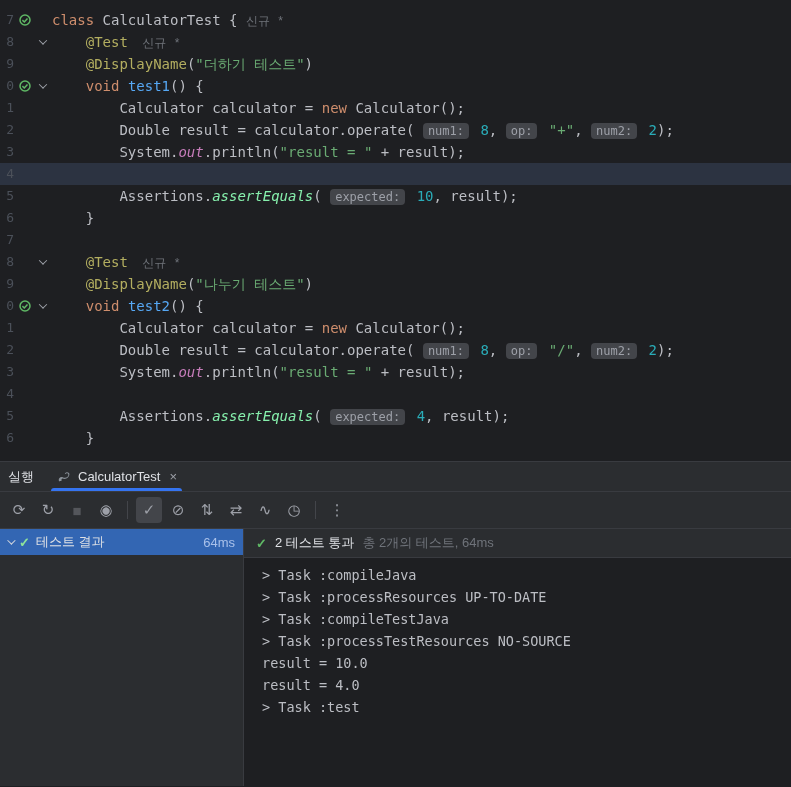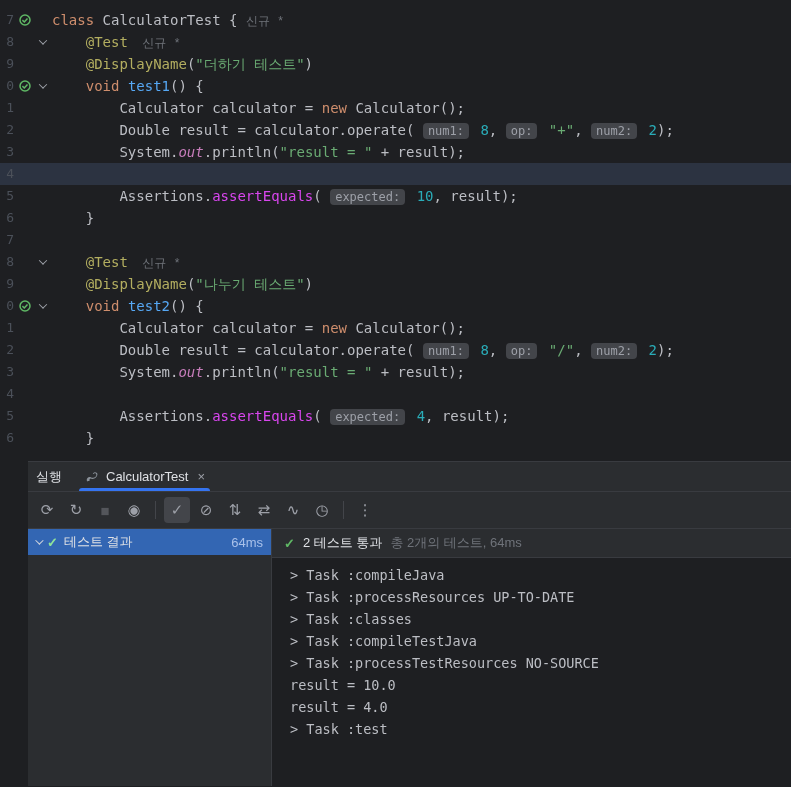--- a/index.html
+++ b/index.html
@@ -18,29 +18,29 @@
   .gut-fold { width:16px; display:flex; align-items:center; justify-content:center; }
   .chev { width:6px; height:6px; border-right:1.5px solid #9da0a8; border-bottom:1.5px solid #9da0a8;
           transform:rotate(45deg) translate(-1px,-1px); display:inline-block; }
   .code { white-space:pre; color:#bcbec4; }
   .kw  { color:#cf8e6d; }
   .pl  { color:#bcbec4; }
   .str { color:#6aab73; }
   .num { color:#2aacb8; }
   .ann { color:#b3ae60; }
   .fn  { color:#56a8f5; }
-  .fni { color:#d946ef; }
+  .fni { color:#86efac; font-style:italic; }
   .fld { color:#c77dbb; font-style:italic; }
   .vhint { color:#6f737a; font-size:12px;font-family:Liberation Mono, monospace; }
   .chip { background:#43454a; color:#9da0a8; font-size:12px; border-radius:4px;
           padding:1px 5px; margin-right:3px;margin-top:23px; }
 
   
   .bottom { border-top:1px solid #393b40; height:325px; background:#2b2d30;
-            display:flex; flex-direction:column;margin-left:28px; }
+            display:flex; flex-direction:column; }
   .tabbar { height:30px; display:flex; align-items:stretch; border-bottom:1px solid #393b40;
             background:#2b2d30; }
   .tool-label { color:#dfe1e5; font-size:13px; display:flex; align-items:center;
                 padding:0 12px 0 8px; }
   .tab { display:flex; align-items:center; gap:6px; padding:0 10px; position:relative;
          color:#dfe1e5; font-size:13px; }
   .tab-underline { position:absolute; left:5px; right:5px; bottom:0; height:3px;
                    background:var(--accent,#3574f0); border-radius:3px 3px 0 0; }
   .tab-close { color:#9da0a8; font-size:13px; margin-left:3px; }
 
@@ -306,21 +306,20 @@
 
     <div class="console-pane">
       <div class="summary">
         <span class="pass-check">✓</span>
         <span>2 테스트 통과</span>
         <span class="summary-detail">총 2개의 테스트, 64ms</span>
       </div>
       <div class="console">
           <div class="console-line">&gt; Task :compileJava</div>
           <div class="console-line">&gt; Task :processResources UP-TO-DATE</div>
-          <div class="console-line">&gt; Task :classes</div>
           <div class="console-line">&gt; Task :compileTestJava</div>
           <div class="console-line">&gt; Task :processTestResources NO-SOURCE</div>
           <div class="console-line">result = 10.0</div>
           <div class="console-line">result = 4.0</div>
           <div class="console-line">&gt; Task :test</div>
         </div>
     </div>
   </div>
 
 </div>

